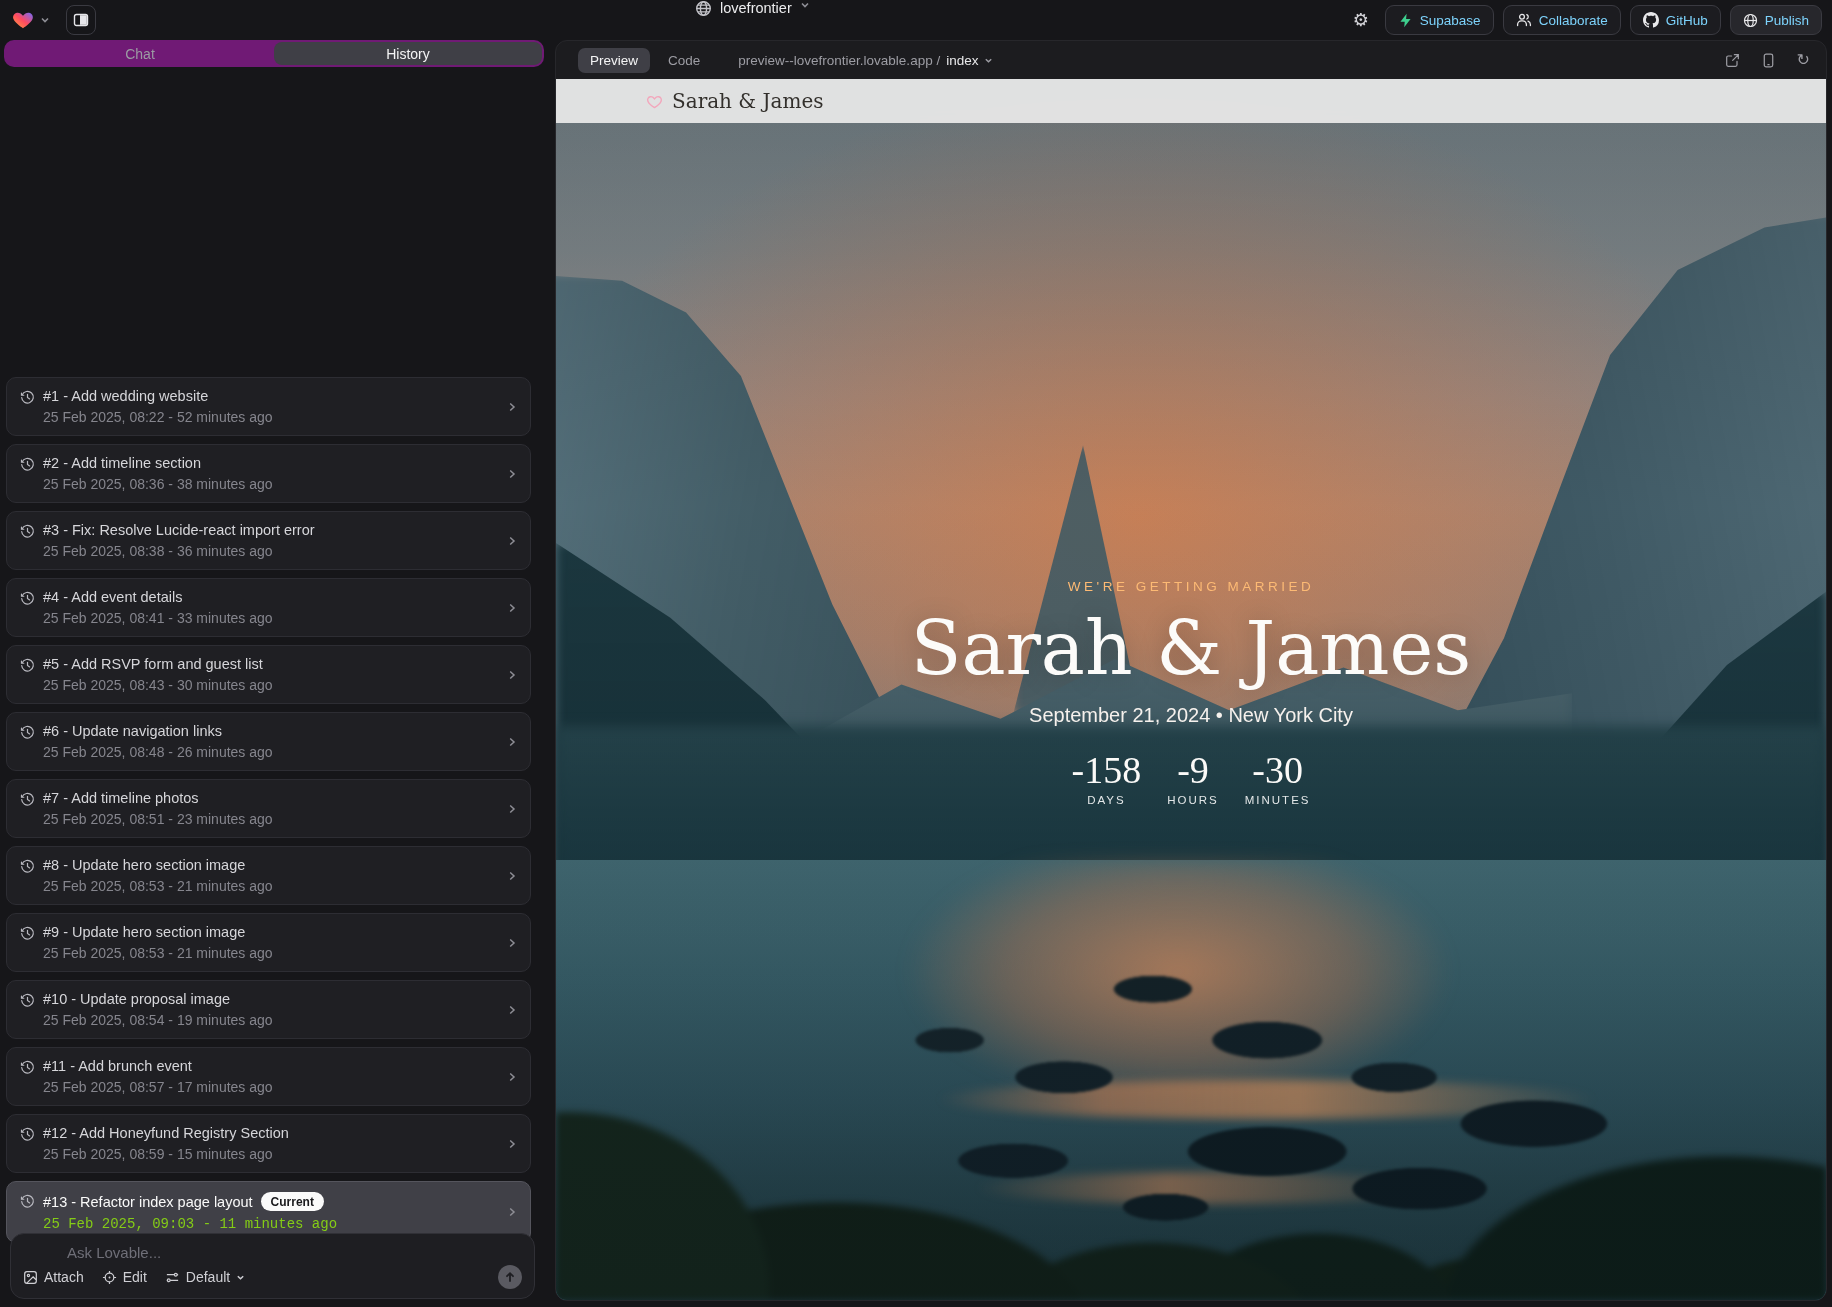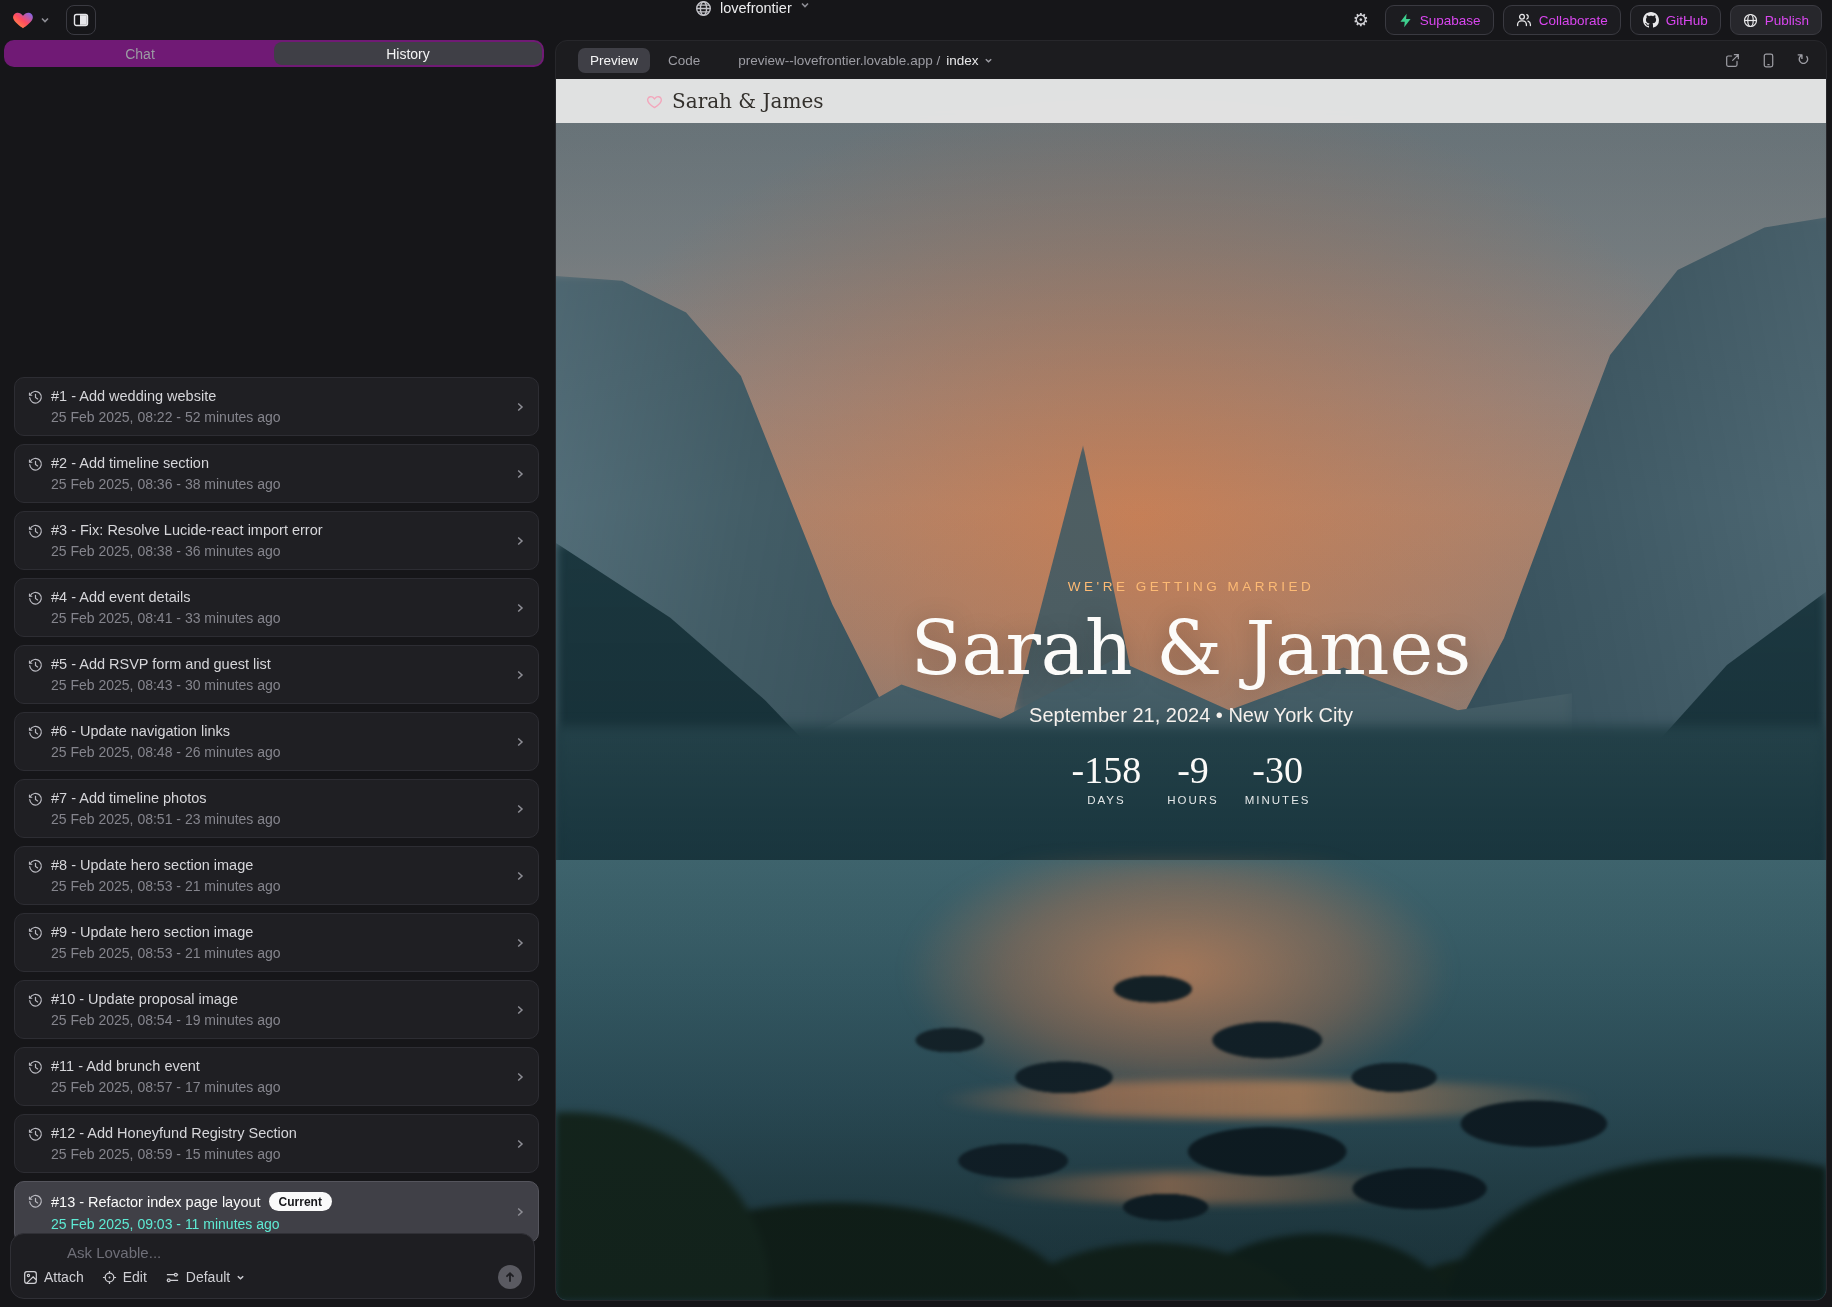--- a/index.html
+++ b/index.html
@@ -18,41 +18,41 @@
   .tb-left { position:absolute; left:12px; top:5px; display:flex; align-items:center; gap:6px; }
   .heart-logo { width:22px; height:22px; cursor:pointer; }
   .tb-chev { color:#8e8e95; }
   .panel-btn { margin-left:10px; width:30px; height:30px; border:1px solid #3a3a41; border-radius:8px;
     display:flex; align-items:center; justify-content:center; color:#e6e6ea; background:transparent; cursor:pointer; }
   .tb-center { position:absolute; left:695px; top:0; height:40px; display:flex; align-items:flex-start; gap:8px; cursor:pointer; }
   .tb-center .proj { font-size:14.5px; color:#ececee; font-weight:500; }
   .tb-right { position:absolute; right:10px; top:5px; display:flex; align-items:center; gap:9px; }
   .icon-btn { width:30px; height:30px; display:flex; align-items:center; justify-content:center; color:#d2d2d7; cursor:pointer; font-size:18px; }
   .tb-btn { height:30px; display:flex; align-items:center; gap:7px; padding:0 12px;
-    border:1px solid #3a3a41; border-radius:9px; background:#1c1c20; color:#d946ef; font-size:13.5px; cursor:pointer; }
+    border:1px solid #3a3a41; border-radius:9px; background:#1c1c20; color:#7dd3fc; font-size:13.5px; cursor:pointer; }
   .tb-btn.publish { background:#27272c; }
 
   
   .sidebar { position:absolute; left:4px; top:40px; width:541px; height:1263px; }
   .tabbar { position:absolute; left:0; top:0; width:540px; height:27px; background:#701a75; border-radius:10px; display:flex; padding:2px; }
   .tab { flex:1; display:flex; align-items:center; justify-content:center; font-size:14px; color:#9b9ba3; border-radius:8px; cursor:pointer; }
   .tab.active { background:#3f3f46; color:#f4f4f5; font-weight:500; }
 
-  .history-list { position:absolute; left:10px; top:337px; width:525px; }
+  .history-list { position:absolute; left:2px; top:337px; width:525px; }
   .h-item { position:relative; display:flex; align-items:flex-start; min-height:58px; margin-bottom:8px;
     background:#1f1f23; border:1px solid #2d2d33; border-radius:10px; padding:10px 12px 10px 13px; cursor:pointer; }
   .h-item.is-current { background:#404047; border-color:#55555d; }
   .h-clock { color:#b9b9c0; margin-top:2px; }
   .h-body { flex:1; margin-left:8px; min-width:0; }
   .h-titlerow { display:flex; align-items:center; gap:8px; }
   .h-title { font-size:14.5px; font-weight:500; color:#d6d6da; white-space:nowrap; }
   .h-item.is-current .h-title { color:#fafafa; }
   .h-badge { background:#fafafa; color:#18181b; font-size:12px; font-weight:600; padding:2.5px 10px; border-radius:999px; }
   .h-time { margin-top:5px; font-size:14px; color:#85858d; }
-  .h-item.is-current .h-time { color:#5eead4; }
+  .h-item.is-current .h-time { color:#84cc16;font-family:Liberation Mono, monospace; }
   .h-chev { color:#8e8e95; align-self:center; }
 
   .composer { position:absolute; left:6px; bottom:4px; width:525px; height:66px;
     background:#1e1e22; border:1px solid #303036; border-radius:14px; padding:10px 12px; }
   .composer input { width:100%; background:transparent; border:none; outline:none;
     font-family:"Liberation Sans", sans-serif; font-size:15px; color:#e4e4e7;margin-left:44px; }
   .composer input::placeholder { color:#6f6f78; }
   .comp-row { position:absolute; left:12px; right:12px; bottom:9px; display:flex; align-items:center; gap:18px; }
   .comp-btn { display:flex; align-items:center; gap:6px; font-size:14px; color:#cfcfd4; cursor:pointer; }
   .comp-btn .icon { color:#cfcfd4; }

